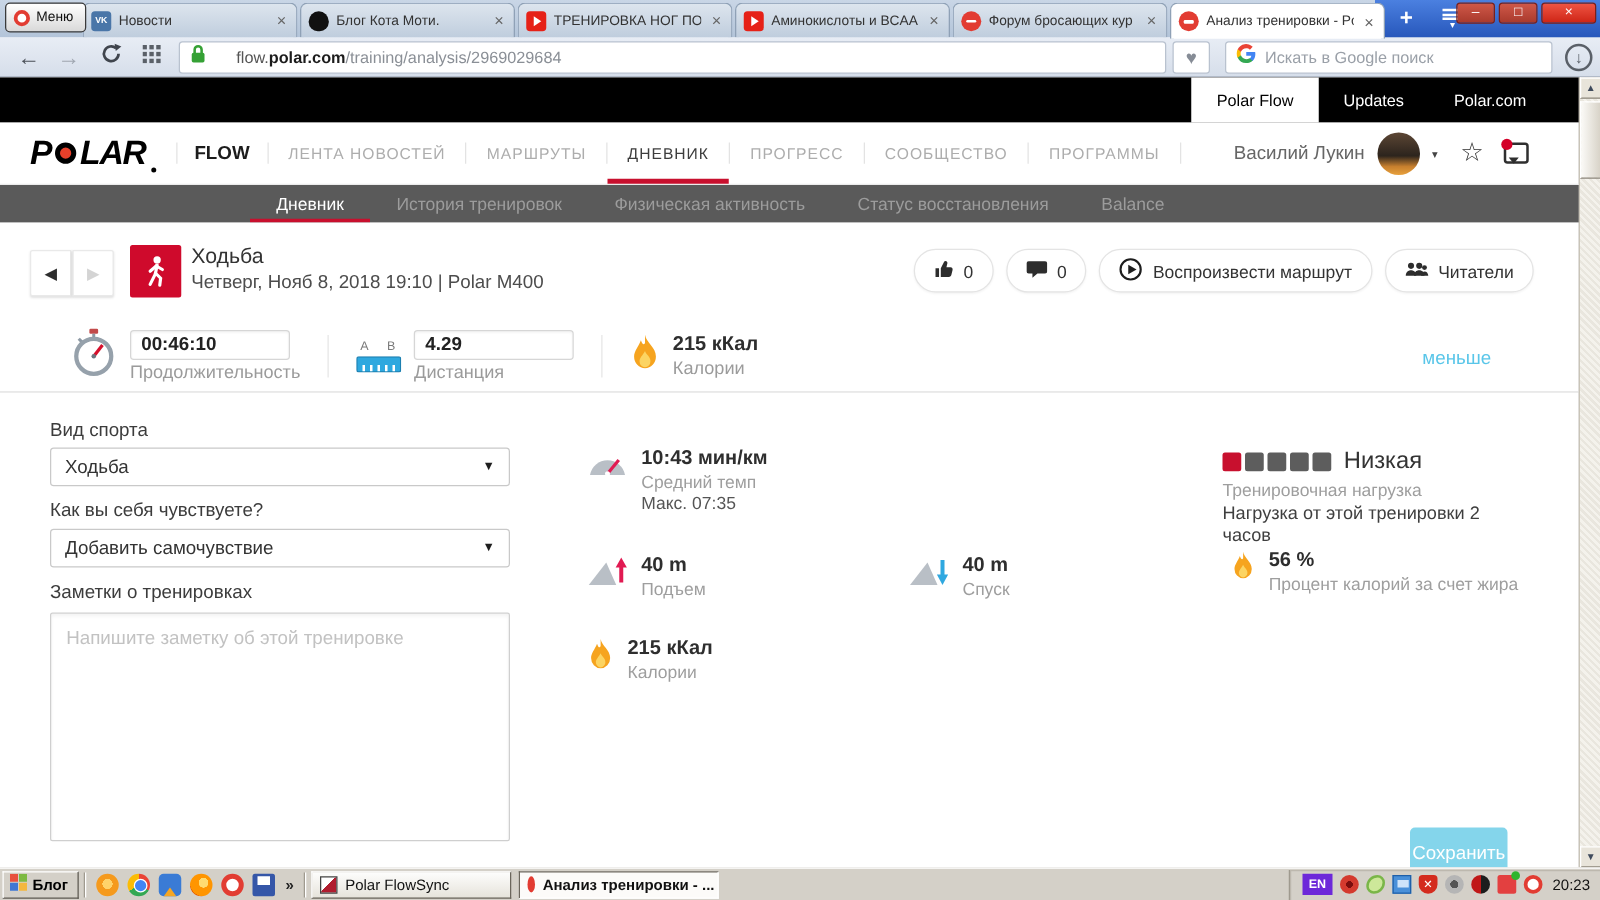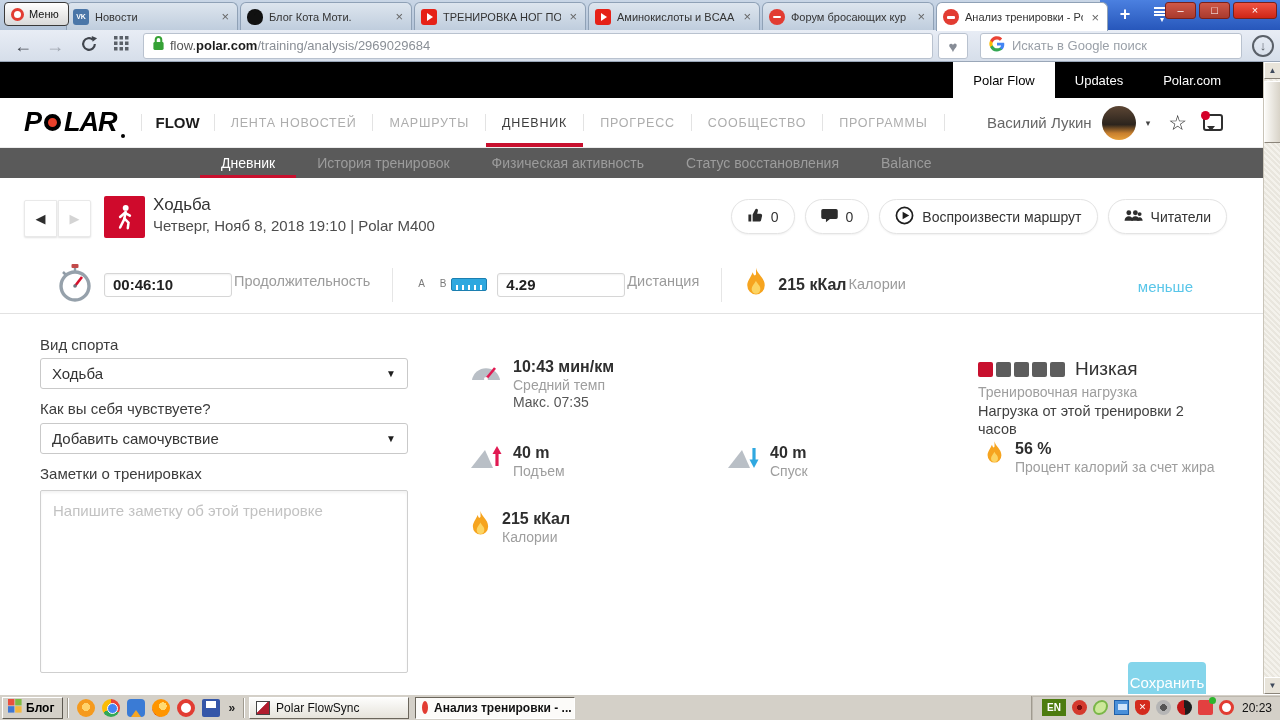--- a/index.html
+++ b/index.html
@@ -48,21 +48,21 @@
   .winbtn.close { background:linear-gradient(180deg,#ef5443 0%,#ce2516 100%); width:44px; }
 
   
   .addrbar { position:absolute; top:30px; left:0; width:1280px; height:32px;
     background:linear-gradient(180deg,#e8edf5 0%,#d6deea 100%); border-bottom:1px solid #9aa7b8;
     display:flex; align-items:center; }
   .navbtn { font-size:18px; color:#4a4f57; margin-left:14px; line-height:1; }
   .navbtn.dim { color:#a0a7b1; }
   .reload-ic, .grid-ic { margin-left:16px; }
   .urlbox { margin-left:14px; width:790px; height:26px; background:#fff; border:1px solid #b9c2cf;
-    border-radius:3px; display:flex; align-items:center; padding:0 8px; gap:5px; }
+    border-radius:3px; display:flex; align-items:center; padding:0 8px; gap:24px; }
   .url-text { font-size:13px; color:#8a8f96; white-space:nowrap; }
   .url-text b { color:#1c1c1c; }
   .url-prefix { color:#555; }
   .heart-btn { margin-left:5px; width:30px; height:26px; background:#fff; border:1px solid #b9c2cf;
     border-radius:3px; color:#868c96; font-size:15px; text-align:center; line-height:25px; }
   .searchbox { margin-left:12px; width:262px; height:26px; background:#fff; border:1px solid #b9c2cf;
     border-radius:3px; display:flex; align-items:center; padding:0 8px; gap:7px; }
   .searchbox input { border:none; outline:none; flex:1; font-size:13px; color:#555;
     font-family:"Liberation Sans",sans-serif; background:transparent; }
   .searchbox input::placeholder { color:#9aa0a8; }
@@ -113,21 +113,21 @@
   .t-sub { position:absolute; left:153px; top:39px; font-size:15px; color:#4d4d4d; }
   .t-actions { position:absolute; right:36px; top:21px; display:flex; gap:10px; }
   .pillbtn { height:35px; background:#fff; border:1px solid #e4e4e4; border-radius:18px;
     box-shadow:0 1px 2px rgba(0,0,0,.06); display:flex; align-items:center; gap:8px; padding:0 15px;
     font-size:14px; color:#333; }
 
   
   .sband { position:absolute; top:194px; left:0; width:1263px; height:58px; background:#fff;
     border-bottom:1px solid #e2e2e2; display:flex; align-items:center; padding-left:56px; }
   .sgroup { display:flex; align-items:center; gap:10px; }
-  .scol { display:flex; flex-direction:row; gap:2px; }
+  .scol { display:flex; flex-direction:column; gap:2px; }
   .sinput { width:128px; height:24px; border:1px solid #d6d6d6; border-radius:3px; padding:0 8px;
     font-family:"Liberation Sans",sans-serif; font-size:15px; font-weight:bold; color:#222;
     box-shadow:inset 0 1px 2px rgba(0,0,0,.06); }
   .slabel { font-size:14.5px; color:#9b9b9b; }
   .ssep { width:1px; height:34px; background:#e6e6e6; margin:0 22px; }
   .sval { font-size:16px; font-weight:bold; color:#2e2e2e; }
   .ab-row { display:flex; justify-content:space-between; width:34px; font-size:10px; color:#7a7a7a; padding:0 3px; }
   .less-link { position:absolute; right:70px; top:22px; font-size:15px; color:#59c6e9; }
 
   
@@ -188,21 +188,21 @@
   .ql-floppy:after { content:""; position:absolute; left:4px; top:2px; width:10px; height:7px; background:#fff; }
   .chev { font-size:12px; font-weight:bold; color:#222; padding:0 4px; }
   .taskbtn { height:22px; width:160px; margin-right:6px; display:flex; align-items:center; gap:6px; padding:0 6px;
     background:linear-gradient(#fdfdfc,#e6e3db); border:1px solid; border-color:#fff #6b665c #6b665c #fff;
     font-size:12px; color:#111; white-space:nowrap; overflow:hidden; }
   .taskbtn.active { background:#fcfbf9; border-color:#6b665c #fff #fff #6b665c; font-weight:bold; }
   .task-ic1 { width:14px; height:14px; background:linear-gradient(135deg,#fff 45%,#b01c2e 46%); border:1px solid #444; }
   .task-ic2 { width:13px; height:13px; border:3.5px solid #e23c32; border-radius:50%; background:#fff; }
   .tray { margin-left:auto; height:24px; display:flex; align-items:center; gap:6px; padding:0 8px 0 10px;
     border-left:1px solid #9f9a8f; box-shadow:inset 1px 1px 0 #bdb8ae; }
-  .lang-box { width:24px; height:17px; background:#4d7c0f; color:#fff; font-size:10px; font-weight:bold;
+  .lang-box { width:24px; height:17px; background:#6d28d9; color:#fff; font-size:10px; font-weight:bold;
     text-align:center; line-height:17px; }
   .tric { width:15px; height:15px; position:relative; }
   .tr-flower { background:radial-gradient(circle,#7a0d0d 0 25%,#d43a2e 26%); border-radius:50%; }
   .tr-lime { background:#cde89a; border:2px solid #7ab648; border-radius:60% 40% 60% 40%; }
   .tr-net { background:#4a90d9; border:1px solid #1f5fa8; }
   .tr-net:after { content:""; position:absolute; left:3px; top:3px; width:9px; height:6px; background:#cfe4fa; }
   .tr-shield { background:#d42b1e; border-radius:3px 3px 50% 50%; color:#fff; font-size:9px; text-align:center; line-height:14px; }
   .tr-cam { background:radial-gradient(circle,#555 0 30%,#b5b5b5 31%); border-radius:50%; }
   .tr-disc { border-radius:50%; background:conic-gradient(#1d1d1d 0 50%,#c01818 0); }
   .tr-mail { background:#e34040; border-radius:2px; }

